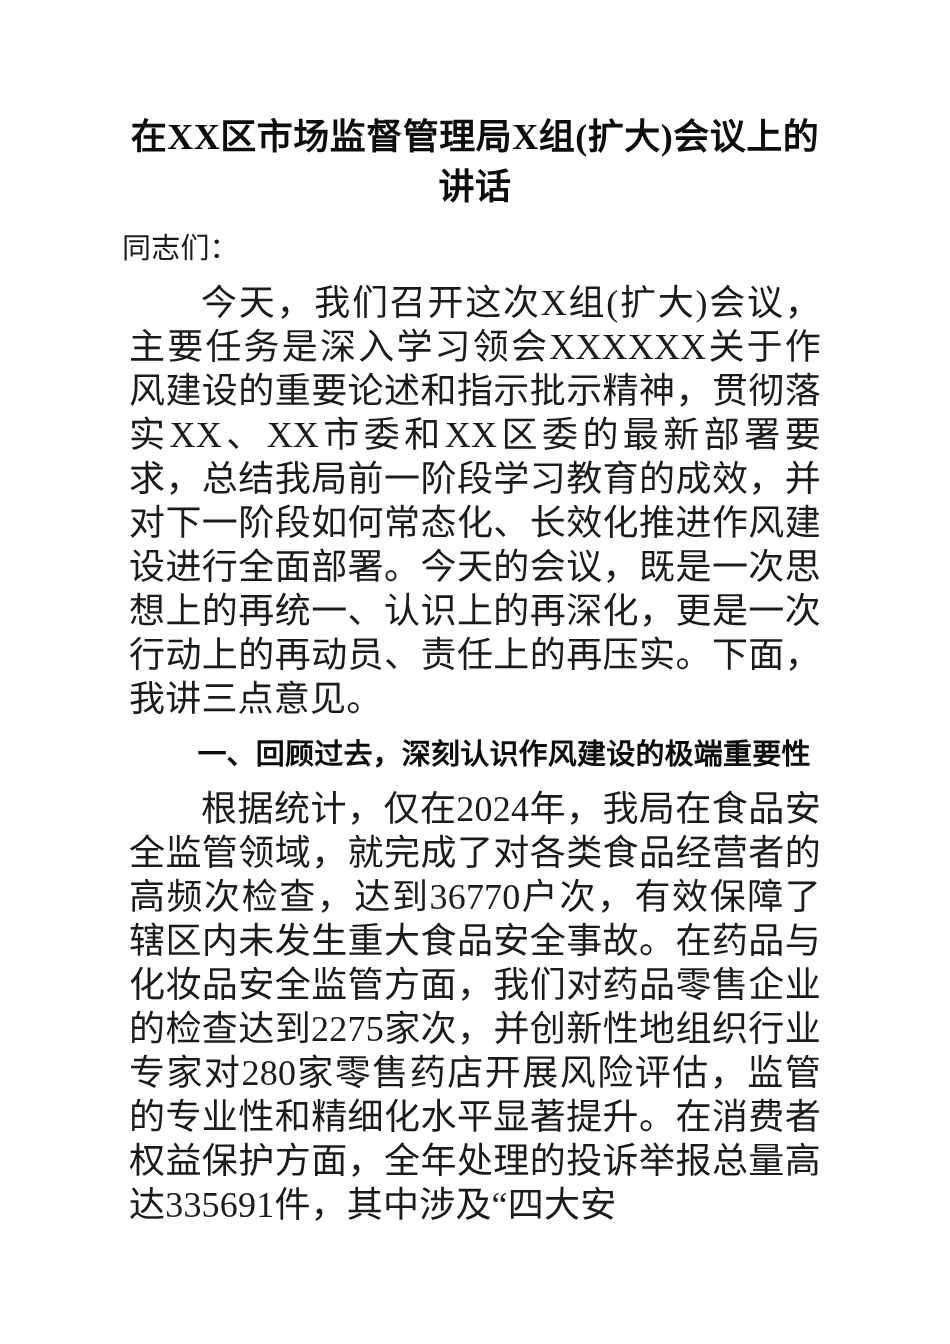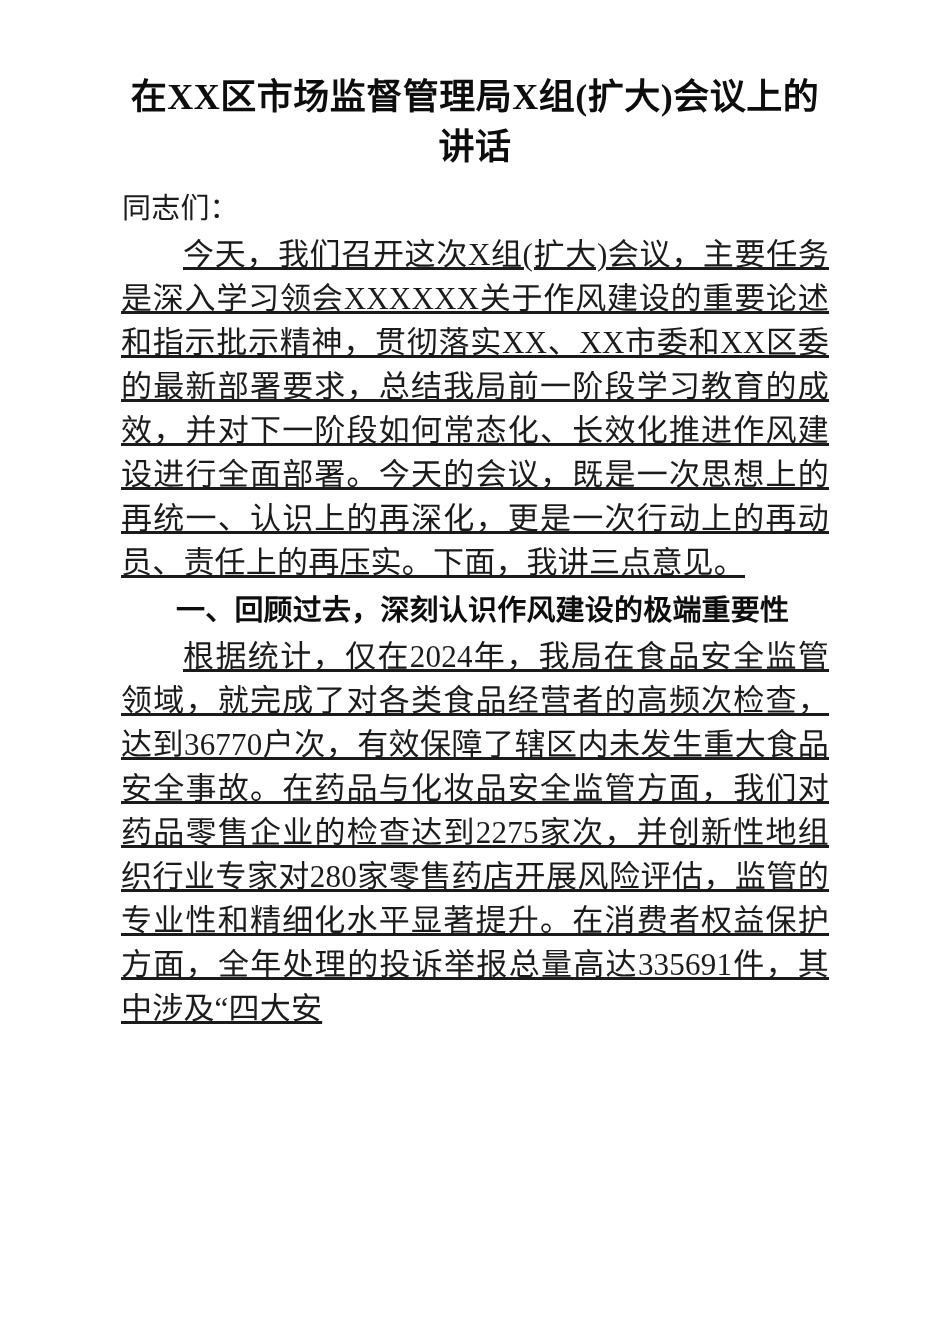--- a/index.html
+++ b/index.html
@@ -28,21 +28,21 @@
   .page-body {
     position: absolute;
     left: 118px;
     top: 0;
     width: 714px;
   }
 
   
   .doc-title {
     margin: 0;
-    padding-top: 72px;
+    padding-top: 112px;
     font-family: "Liberation Serif", "DejaVu Serif", serif;
     font-size: 36px;
     font-weight: 700;
     line-height: 50px;
     text-align: center;
     letter-spacing: 0.5px;
     color: #0d0d0d;
     word-break: break-all;
   }
 
@@ -52,42 +52,41 @@
     font-size: 29px;
     line-height: 44px;
     text-align: justify;
     text-justify: inter-ideograph;
     letter-spacing: 0.2px;
     word-break: break-all;
     color: #1b1b1b;
   }
 
   .para {
-    margin: 3px;
-    font-size: 31px;
+    margin: 11px;
+    font-size: 36px;
     line-height: 44px;
     text-align: justify;
     text-justify: inter-ideograph;
     text-indent: 2em;
     letter-spacing: 0.2px;
     word-break: break-all;
     color: #1b1b1b;
-    text-decoration: underline;
   }
 
   .heading {
     margin: 0;
     font-size: 29px;
     line-height: 44px;
     font-weight: 700;
     text-indent: 2em;
     letter-spacing: 0.2px;
     word-break: break-all;
     color: #0d0d0d;
-    text-align: left;
+    text-align: center;
   }
 </style>
 </head>
 <body>
 
 <div class="page">
   <div class="page-body">
 
     <h1 class="doc-title">在XX区市场监督管理局X组(扩大)会议上的讲话</h1>
 

